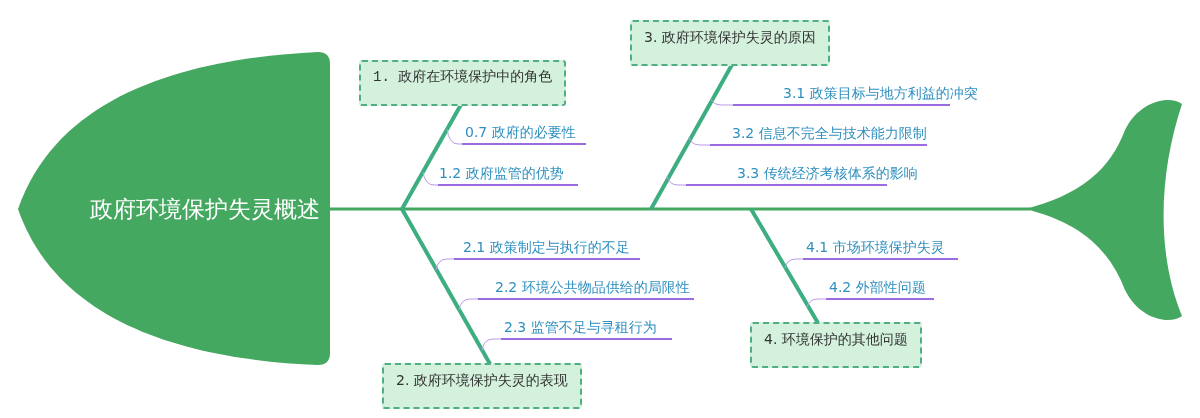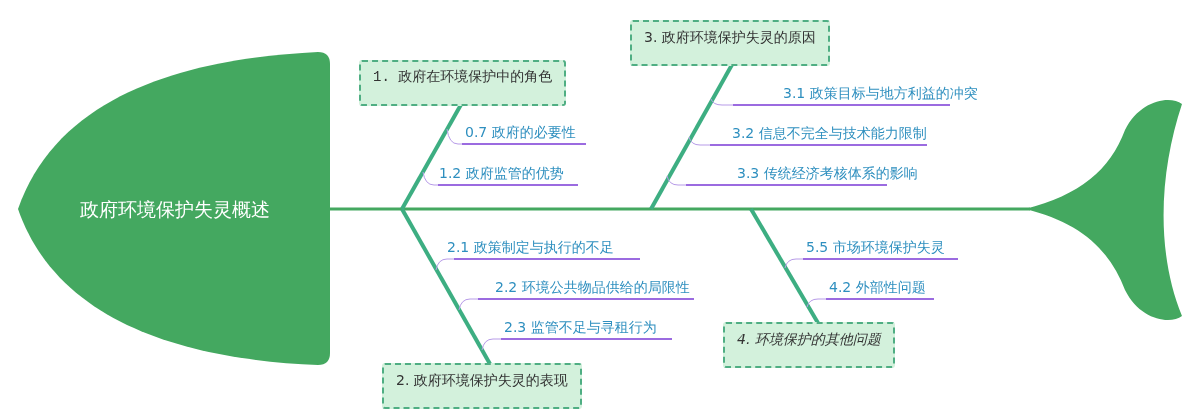--- a/index.html
+++ b/index.html
@@ -1,20 +1,20 @@
 <!DOCTYPE html>
 <html><head>
 <meta charset="utf-8">
 <style>
   html, body { margin: 0; padding: 0; background: #ffffff; }
   body { width: 1200px; height: 418px; position: relative; overflow: hidden;
          font-family: "DejaVu Sans", "Liberation Sans", sans-serif; }
   #canvas { position: absolute; left: 0; top: 0; }
-  .head-label { position: absolute; left: 30px; top: 196px; width: 290px; text-align: center;
-                color: #ffffff; font-size: 19px; line-height: 26px; }
+  .head-label { position: absolute; left: 30px; top: 196px; width: 290px; text-align: right;
+                color: #ffffff; font-size: 23px; line-height: 26px; }
   .cat-box { position: absolute; height: 46px; box-sizing: border-box;
              background: #d3f1dc; border: 2px dashed #4fae83; border-radius: 3px;
              color: #333333; font-size: 14px; line-height: 30px; padding: 0 12px; white-space: nowrap; text-align: center; }
   .sub { position: absolute; color: #2e8fbf; font-size: 14px; line-height: 20px; white-space: nowrap; }
 </style>
 </head>
 <body>
 
 <svg id="canvas" width="1200" height="418" viewBox="0 0 1200 418">
 
@@ -63,27 +63,27 @@
     <path d="M807,307 Q809,299 818,299 L826,299" stroke="#b79be8" stroke-width="1"></path>
     <line x1="826" y1="299" x2="934" y2="299" stroke="#9b6be0" stroke-width="2"></line>
   </g>
 </svg>
 
 <div class="head-label">政府环境保护失灵概述</div>
 
 <div class="cat-box" style="left:359px; top:60px;font-family:Liberation Mono, monospace;">1. 政府在环境保护中的角色</div>
 <div class="cat-box" style="left:382px; top:363px;">2. 政府环境保护失灵的表现</div>
 <div class="cat-box" style="left:630px; top:20px;">3. 政府环境保护失灵的原因</div>
-<div class="cat-box" style="left:723px; top:322px;font-style:italic;">4. 环境保护的其他问题</div>
+<div class="cat-box" style="left:750px; top:322px;">4. 环境保护的其他问题</div>
 
 <div class="sub" style="left:465px; top:122px;">0.7 政府的必要性</div>
 <div class="sub" style="left:439px; top:163px;">1.2 政府监管的优势</div>
 
-<div class="sub" style="left:447px; top:237px;">2.1 政策制定与执行的不足</div>
+<div class="sub" style="left:463px; top:237px;">2.1 政策制定与执行的不足</div>
 <div class="sub" style="left:481px; top:277px;margin-left:14px;">2.2 环境公共物品供给的局限性</div>
 <div class="sub" style="left:504px; top:317px;">2.3 监管不足与寻租行为</div>
 
 <div class="sub" style="left:771px; top:83px;margin-left:12px;">3.1 政策目标与地方利益的冲突</div>
 <div class="sub" style="left:713px; top:123px;margin-left:19px;">3.2 信息不完全与技术能力限制</div>
 <div class="sub" style="left:689px; top:163px;margin-left:48px;">3.3 传统经济考核体系的影响</div>
 
-<div class="sub" style="left:806px; top:237px;">5.5 市场环境保护失灵</div>
+<div class="sub" style="left:806px; top:237px;">4.1 市场环境保护失灵</div>
 <div class="sub" style="left:829px; top:277px;">4.2 外部性问题</div>
 
 </body></html>

